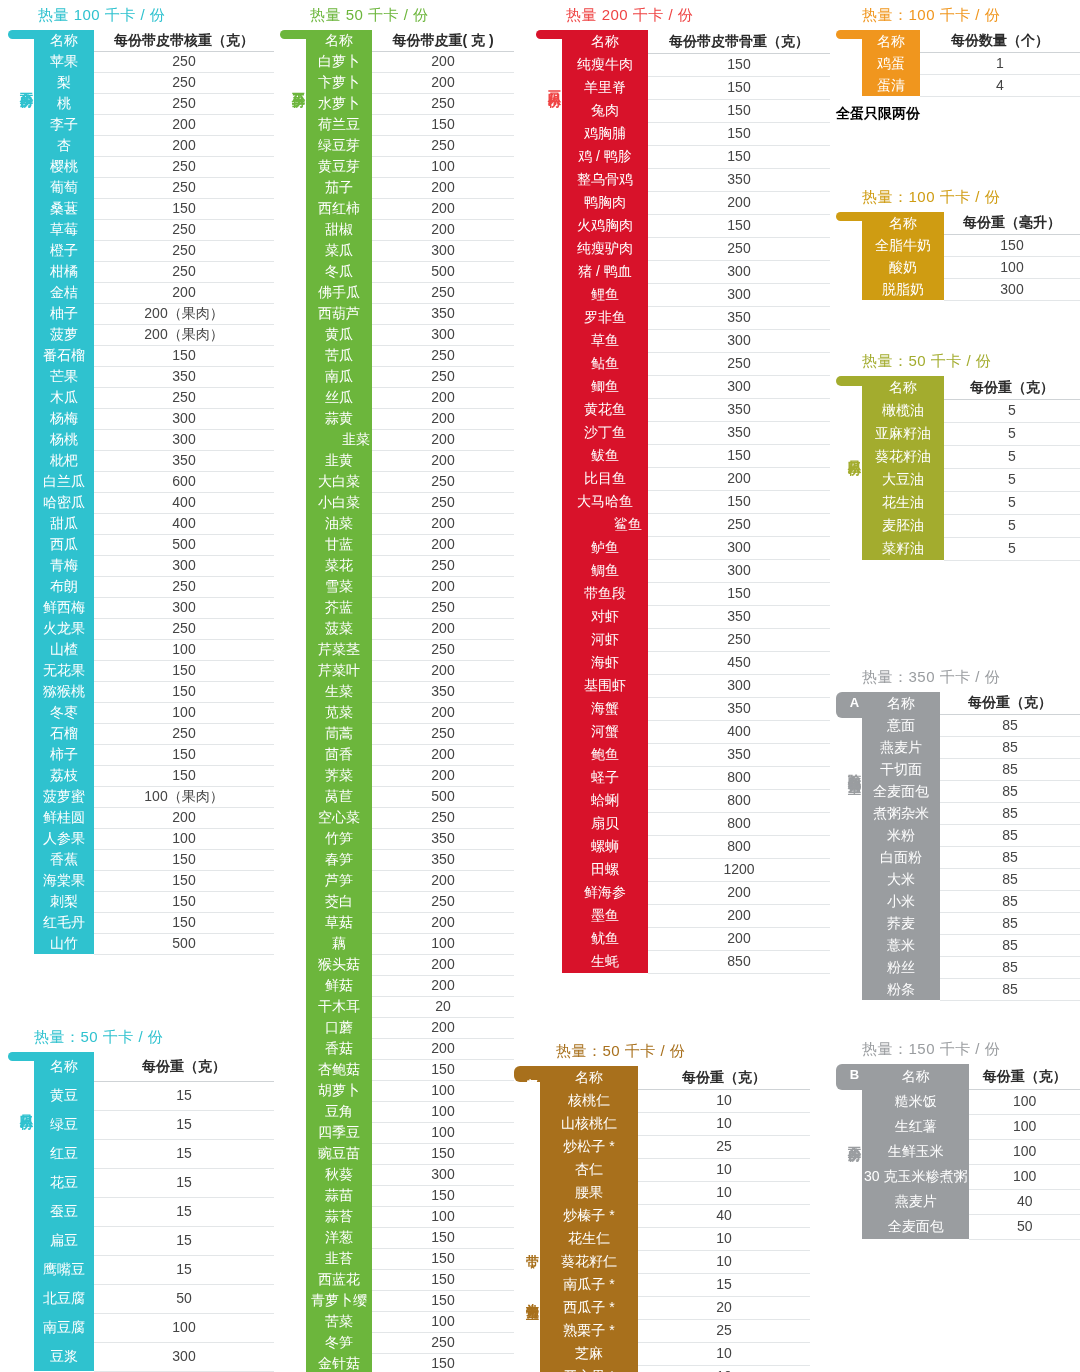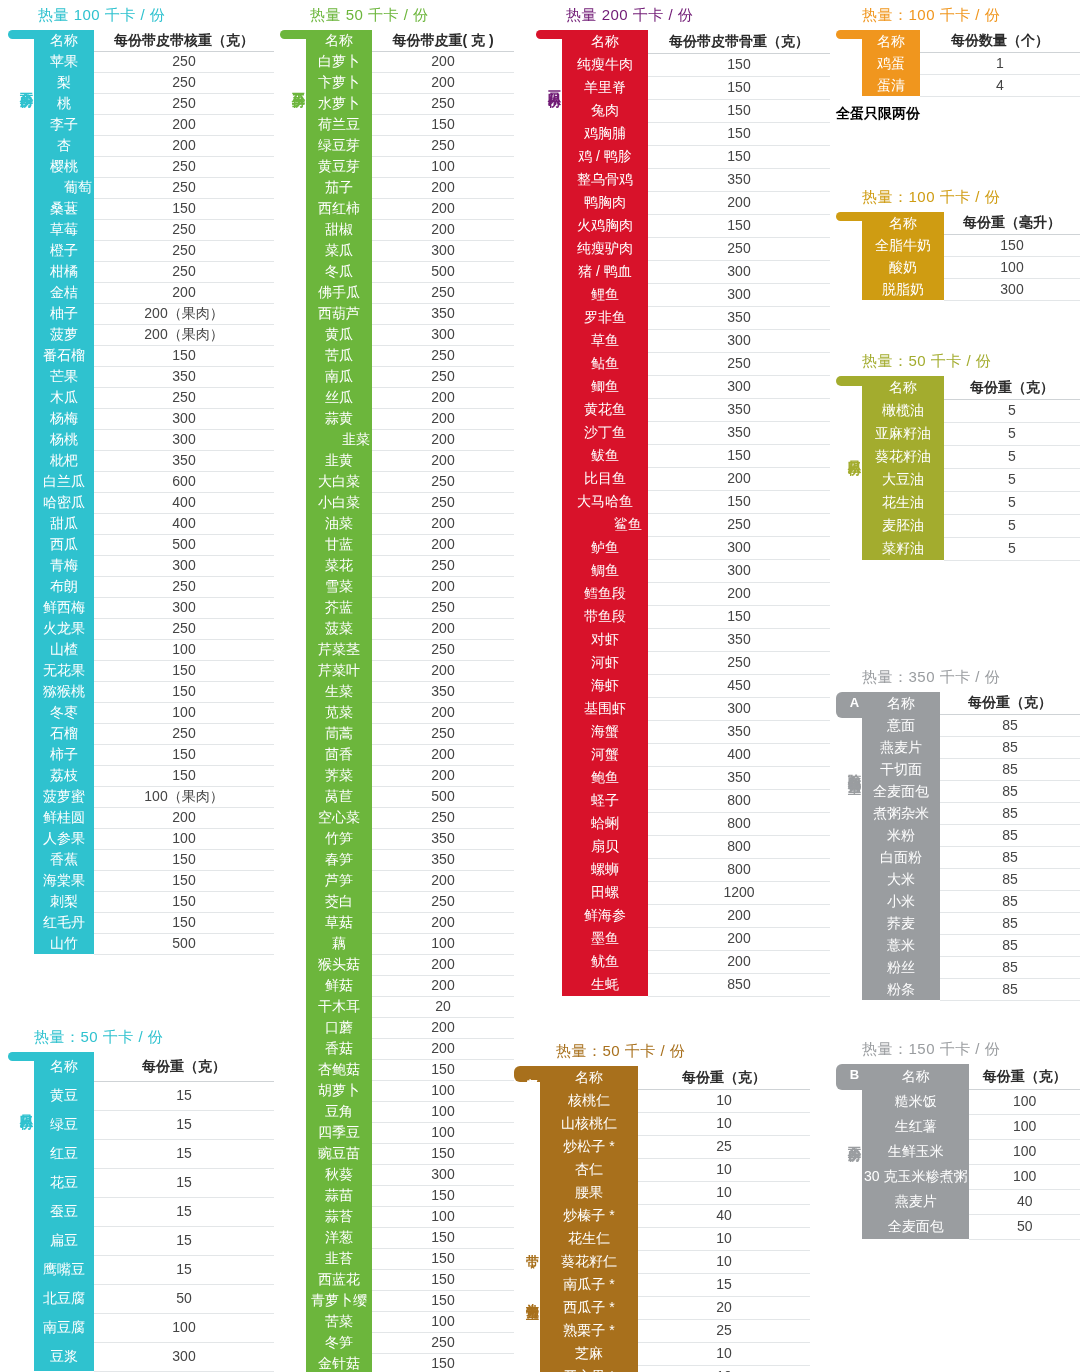--- a/index.html
+++ b/index.html
@@ -99,21 +99,21 @@
   }
 
   
   .t-cyan  td.name, .t-cyan  .side-badge { background: #2fc2cf; }
   .t-cyan  .cal-title, .t-cyan .side-note { color: #2fc2cf; }
 
   .t-green td.name, .t-green .side-badge { background: #6cb63c; }
   .t-green .cal-title, .t-green .side-note { color: #6cb63c; }
 
   .t-red   td.name, .t-red   .side-badge { background: #d8122a; }
-  .t-red   .cal-title, .t-red .side-note { color: #701a75; }
+  .t-red   .cal-title, .t-red .side-note { color: #ef4444; }
 
   .t-orange td.name, .t-orange .side-badge { background: #f0961e; }
   .t-orange .cal-title, .t-orange .side-note { color: #f0961e; }
 
   .t-gold  td.name, .t-gold  .side-badge { background: #cf9c12; }
   .t-gold  .cal-title, .t-gold .side-note { color: #cf9c12; }
 
   .t-olive td.name, .t-olive .side-badge { background: #a3ac2e; }
   .t-olive .cal-title, .t-olive .side-note { color: #a3ac2e; }
 
@@ -174,21 +174,21 @@
             </tr>
             <tr>
               <td class="name" style="width: 60px;">杏</td>
               <td class="val" style="width: 180px;">200</td>
             </tr>
             <tr>
               <td class="name" style="width: 60px;">樱桃</td>
               <td class="val" style="width: 180px;">250</td>
             </tr>
             <tr>
-              <td class="name" style="width: 60px; text-align: right;">葡萄</td>
+              <td class="name" style="width: 60px;">葡萄</td>
               <td class="val" style="width: 180px;">250</td>
             </tr>
             <tr>
               <td class="name" style="width: 60px;">桑葚</td>
               <td class="val" style="width: 180px;">150</td>
             </tr>
             <tr>
               <td class="name" style="width: 60px;">草莓</td>
               <td class="val" style="width: 180px;">250</td>
             </tr>
@@ -760,24 +760,20 @@
             </tr>
             <tr>
               <td class="name" style="width: 86px; height: 23px;">鲈鱼</td>
               <td class="val" style="width: 182px; height: 23px;">300</td>
             </tr>
             <tr>
               <td class="name" style="width: 86px; height: 23px;">鲷鱼</td>
               <td class="val" style="width: 182px; height: 23px;">300</td>
             </tr>
             <tr>
-              <td class="name" style="width: 86px; height: 23px;">鳕鱼段</td>
-              <td class="val" style="width: 182px; height: 23px;">200</td>
-            </tr>
-            <tr>
               <td class="name" style="width: 86px; height: 23px;">带鱼段</td>
               <td class="val" style="width: 182px; height: 23px;">150</td>
             </tr>
             <tr>
               <td class="name" style="width: 86px; height: 23px;">对虾</td>
               <td class="val" style="width: 182px; height: 23px;">350</td>
             </tr>
             <tr>
               <td class="name" style="width: 86px; height: 23px;">河虾</td>
               <td class="val" style="width: 182px; height: 23px;">250</td>

